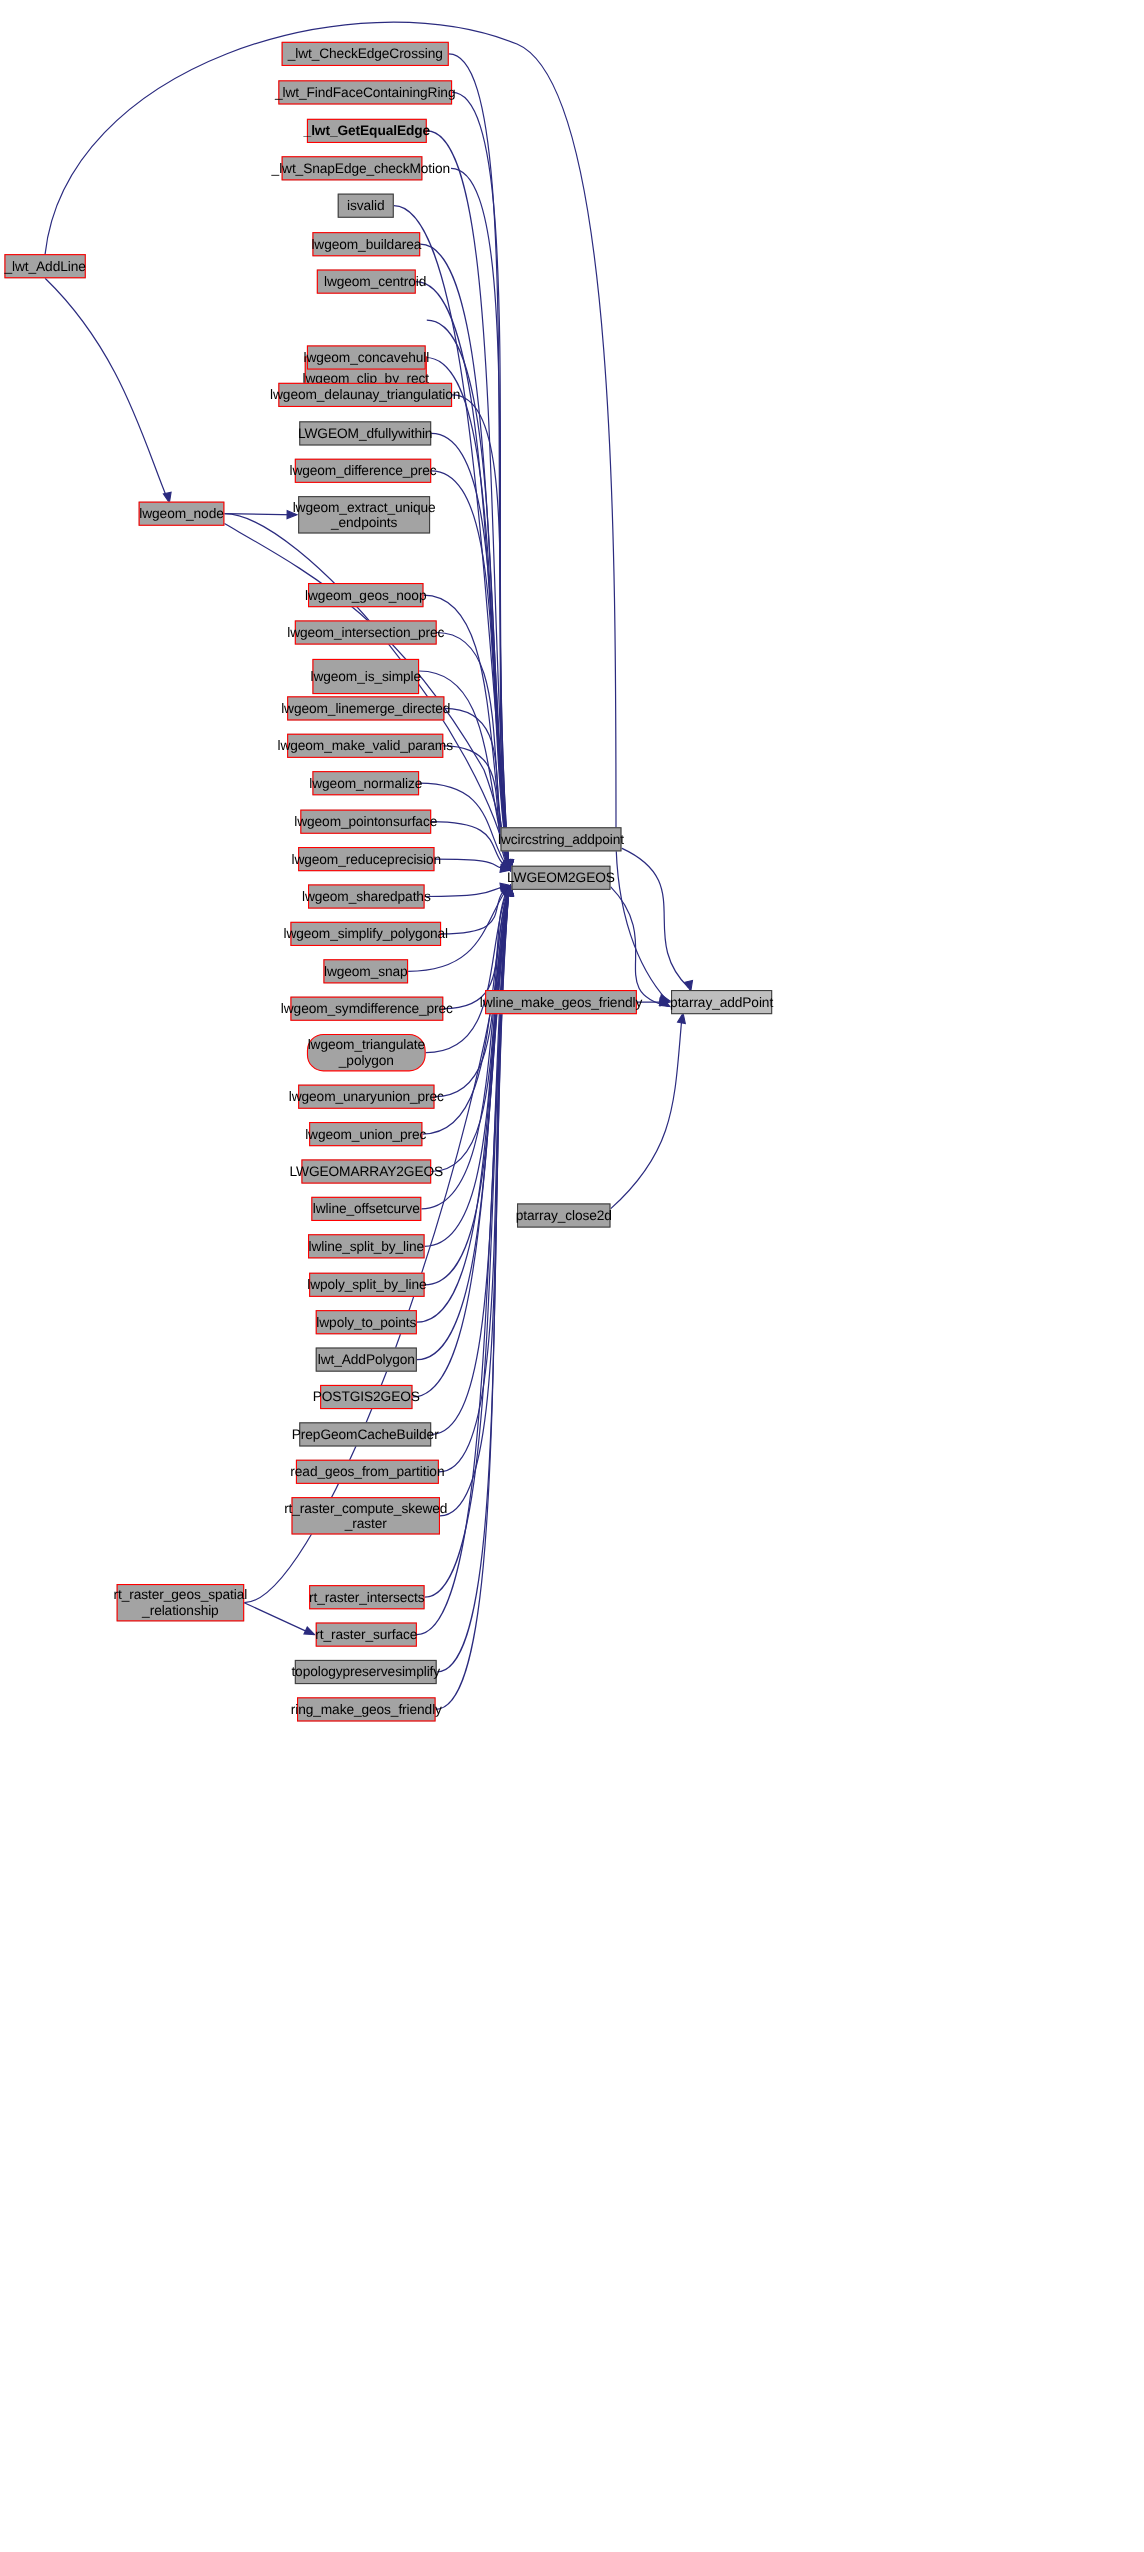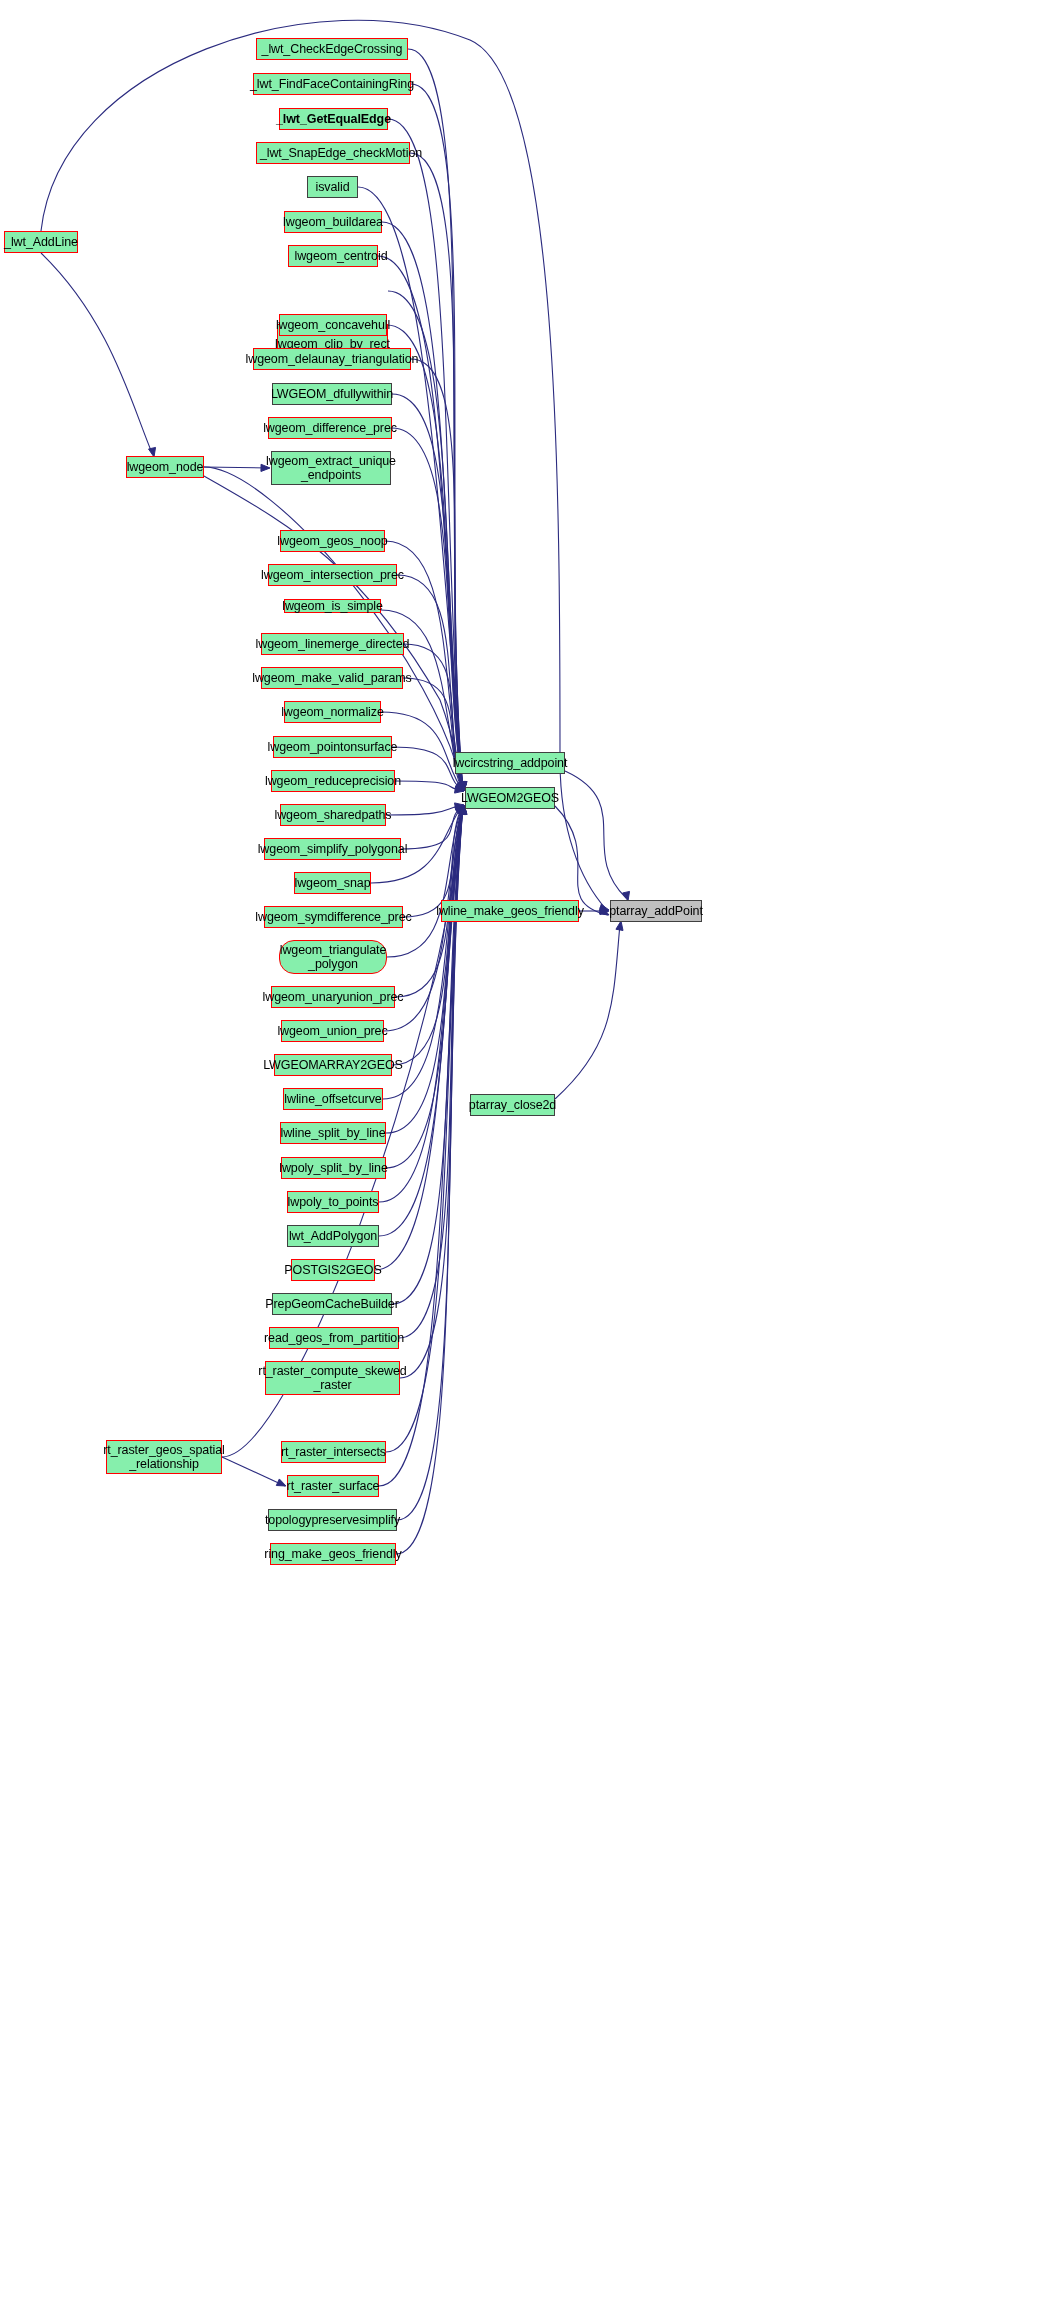--- a/index.html
+++ b/index.html
@@ -1,19 +1,19 @@
 <!DOCTYPE html>
 <html><head>
 <meta charset="utf-8">
 <style>
   html,body{margin:0;padding:0;background:#ffffff;}
   #canvas{position:relative;width:1040px;height:2320px;background:#ffffff;
           font-family:"Liberation Sans","DejaVu Sans",sans-serif;overflow:hidden;}
   .node{position:absolute;box-sizing:border-box;display:flex;align-items:center;
-        justify-content:center;text-align:center;background:#86efac;
+        justify-content:center;text-align:center;background:#a3a3a3;
         border:1px solid #ff0000;color:#000000;font-size:12.5px;line-height:14px;
         white-space:pre-line;letter-spacing:-0.1px;}
   .node.black{border:1px solid #404040;}
   .node.current{border:1px solid #404040;background:#bfbfbf;}
   svg.edges{position:absolute;left:0;top:0;width:1040px;height:2320px;
             pointer-events:none;}
   svg.edges path{fill:none;stroke:#2b2b7f;stroke-width:1.1;}
   svg.edges polygon{fill:#2b2b7f;stroke:#2b2b7f;}
 </style>
 </head>
@@ -123,35 +123,35 @@
       <polygon points="464,805 459.6536753580529,813.6642635063116 466.82801560846013,814.2715871197064"></polygon>
       <path d="M 396 1554 C 466 1554, 440 1089.62, 463 805"></path>
       <polygon points="464,805 459.68677463904527,813.6807883850269 466.8633805213961,814.2607263208503"></polygon>
       <path d="M 204 476 C 280 520, 360 560, 440 700 C 455 740, 460 775, 463 792"></path>
     </svg>
   <div id="node-layer">
       <div class="node" style="left: 4px; top: 231px; width: 74px; height: 22px;">_lwt_AddLine</div>
       <div class="node" style="left: 256px; top: 38px; width: 152px; height: 22px;">_lwt_CheckEdgeCrossing</div>
       <div class="node" style="left: 253px; top: 73px; width: 158px; height: 22px;">_lwt_FindFaceContainingRing</div>
       <div class="node" style="left: 279px; top: 108px; width: 109px; height: 22px; font-weight: bold;">_lwt_GetEqualEdge</div>
-      <div class="node" style="left: 256px; top: 142px; width: 154px; height: 22px; padding-left: 16px;">_lwt_SnapEdge_checkMotion</div>
+      <div class="node" style="left: 256px; top: 142px; width: 128px; height: 22px; padding-left: 16px;">_lwt_SnapEdge_checkMotion</div>
       <div class="node black" style="left: 307px; top: 176px; width: 51px; height: 22px;">isvalid</div>
       <div class="node" style="left: 284px; top: 211px; width: 98px; height: 22px;">lwgeom_buildarea</div>
       <div class="node" style="left: 288px; top: 245px; width: 90px; height: 22px; padding-left: 16px;">lwgeom_centroid</div>
       <div class="node" style="left: 277px; top: 280px; width: 111px; height: 39px; margin-top: 44px;">lwgeom_clip_by_rect</div>
       <div class="node" style="left: 279px; top: 314px; width: 108px; height: 22px;">lwgeom_concavehull</div>
       <div class="node" style="left: 253px; top: 348px; width: 158px; height: 22px;">lwgeom_delaunay_triangulation</div>
       <div class="node black" style="left: 272px; top: 383px; width: 120px; height: 22px;">LWGEOM_dfullywithin</div>
       <div class="node" style="left: 268px; top: 417px; width: 124px; height: 22px;">lwgeom_difference_prec</div>
       <div class="node black" style="left: 271px; top: 451px; width: 120px; height: 34px;">lwgeom_extract_unique
 _endpoints</div>
       <div class="node" style="left: 126px; top: 456px; width: 78px; height: 22px;">lwgeom_node</div>
       <div class="node" style="left: 280px; top: 530px; width: 105px; height: 22px;">lwgeom_geos_noop</div>
       <div class="node" style="left: 268px; top: 564px; width: 129px; height: 22px;">lwgeom_intersection_prec</div>
-      <div class="node" style="left: 284px; top: 599px; width: 97px; height: 14px;">lwgeom_is_simple</div>
+      <div class="node" style="left: 284px; top: 599px; width: 97px; height: 32px;">lwgeom_is_simple</div>
       <div class="node" style="left: 261px; top: 633px; width: 143px; height: 22px;">lwgeom_linemerge_directed</div>
       <div class="node" style="left: 261px; top: 667px; width: 142px; height: 22px;">lwgeom_make_valid_params</div>
       <div class="node" style="left: 284px; top: 701px; width: 97px; height: 22px;">lwgeom_normalize</div>
       <div class="node" style="left: 273px; top: 736px; width: 119px; height: 22px;">lwgeom_pointonsurface</div>
       <div class="node" style="left: 271px; top: 770px; width: 124px; height: 22px;">lwgeom_reduceprecision</div>
       <div class="node" style="left: 280px; top: 804px; width: 106px; height: 22px;">lwgeom_sharedpaths</div>
       <div class="node" style="left: 264px; top: 838px; width: 137px; height: 22px;">lwgeom_simplify_polygonal</div>
       <div class="node" style="left: 294px; top: 872px; width: 77px; height: 22px;">lwgeom_snap</div>
       <div class="node" style="left: 264px; top: 906px; width: 139px; height: 22px;">lwgeom_symdifference_prec</div>
       <div class="node" style="left: 279px; top: 940px; width: 108px; height: 34px; border-radius: 15px;">lwgeom_triangulate

